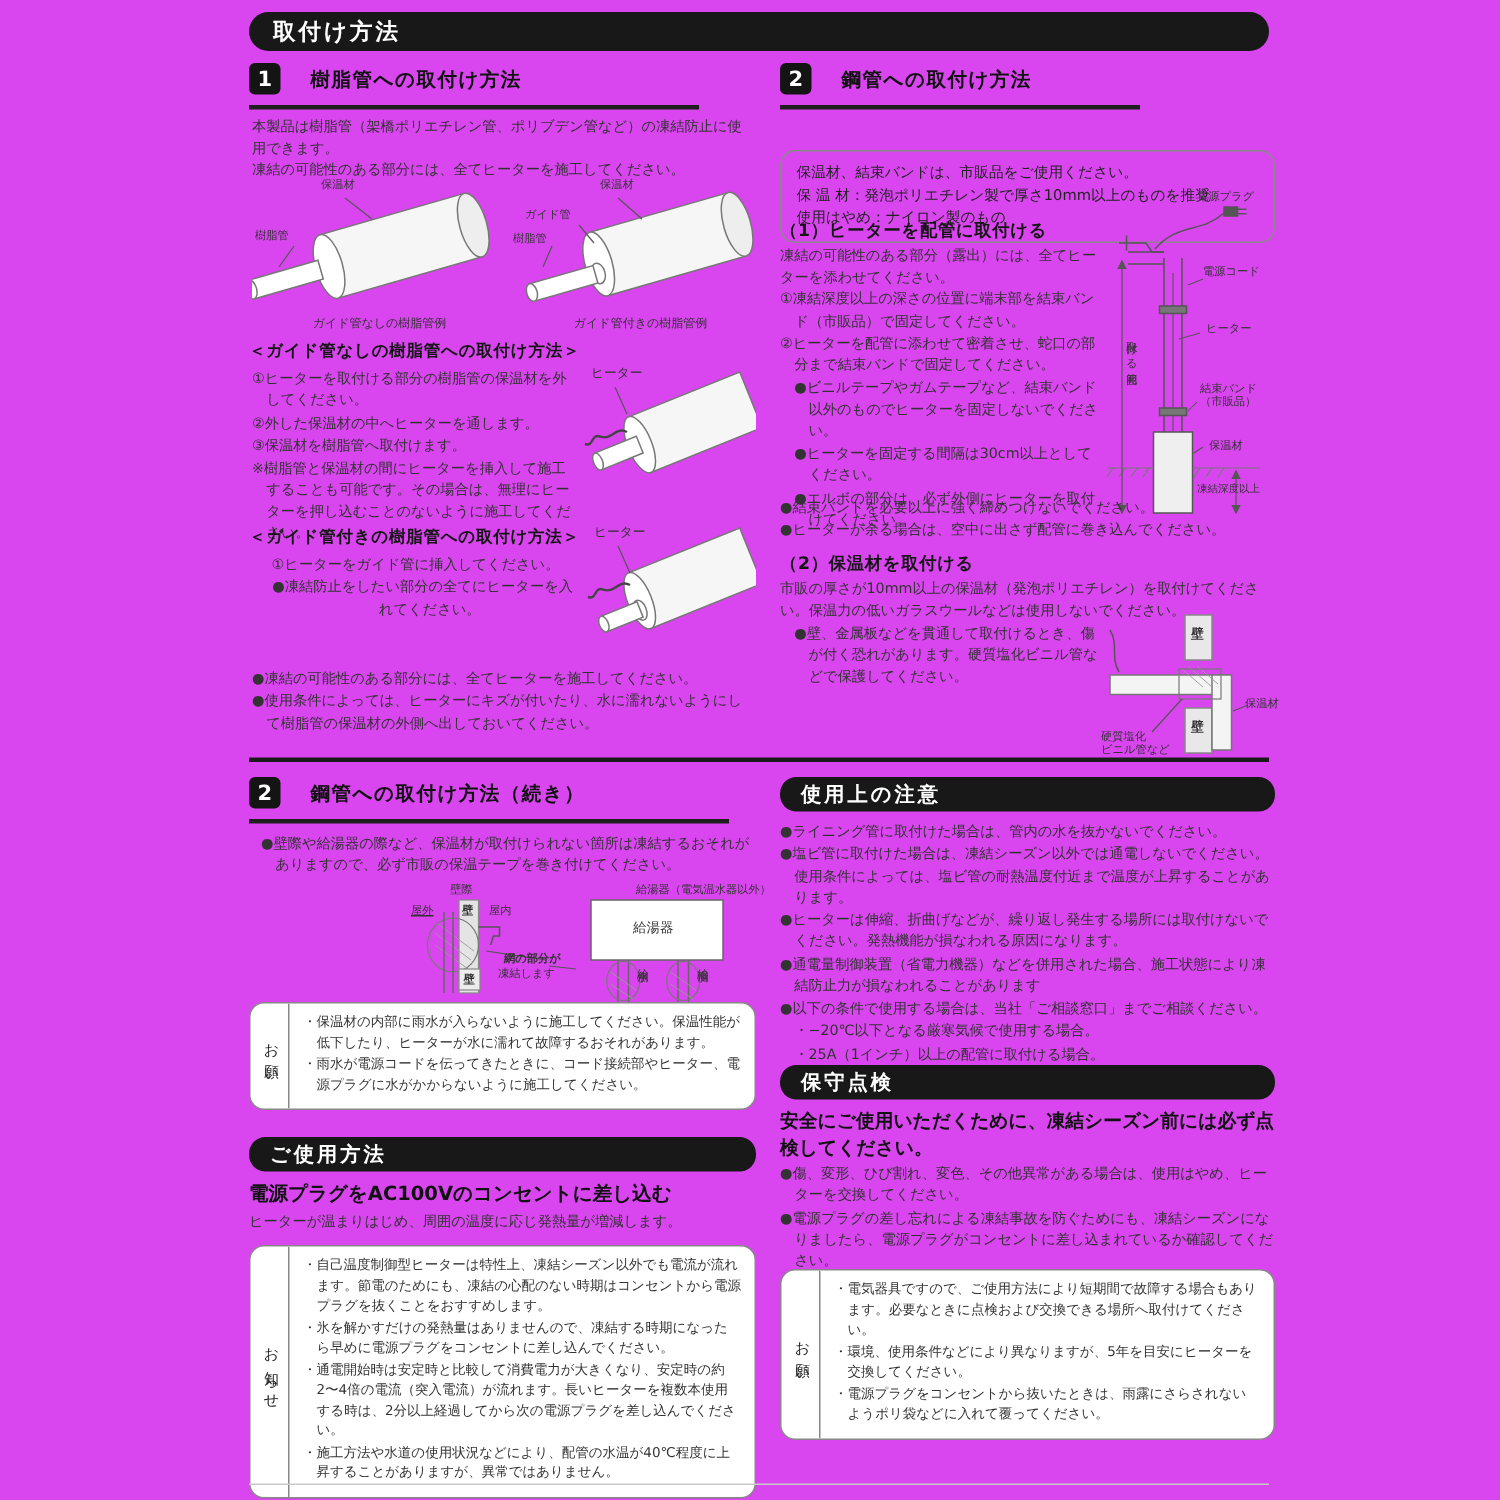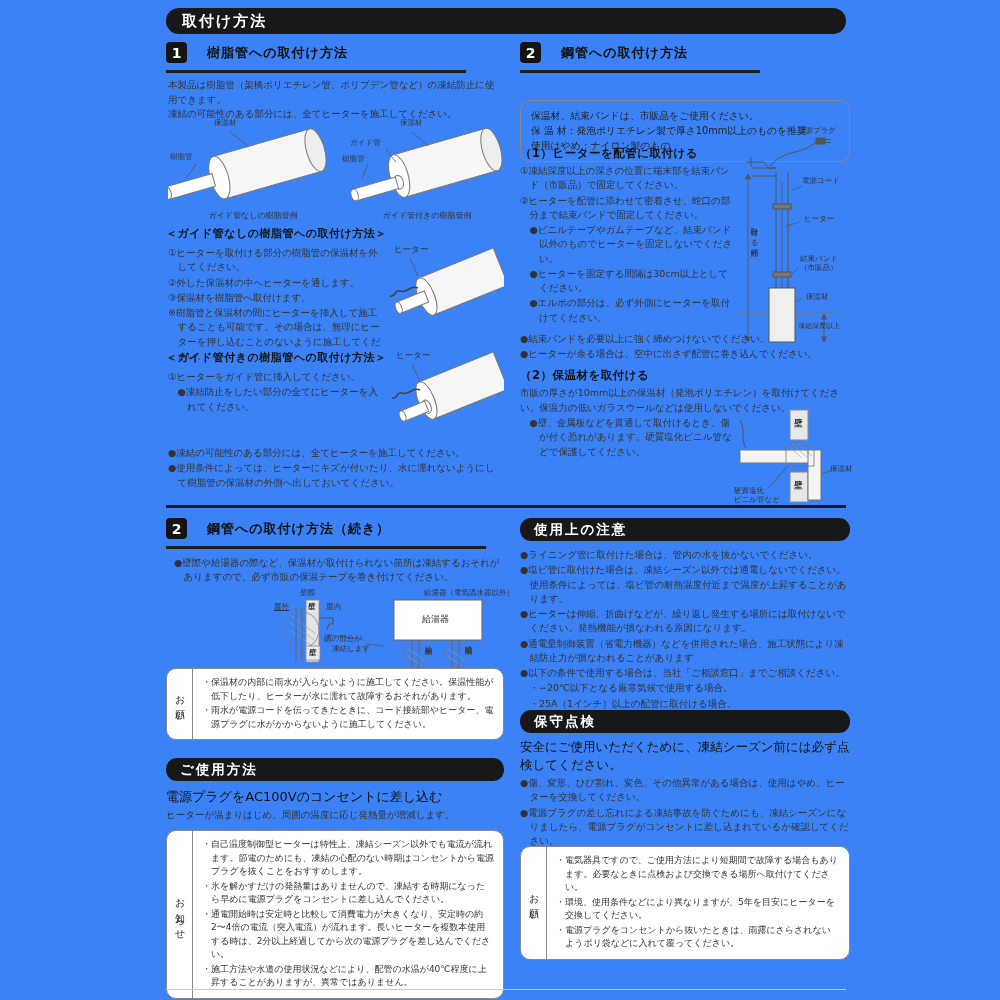--- a/index.html
+++ b/index.html
@@ -1,18 +1,18 @@
 <!DOCTYPE html>
 <html><head>
 <meta charset="utf-8">
 <style>
   * { margin:0; padding:0; box-sizing:border-box; }
   html,body { background:#fff; }
   .page {
-    position:relative; width:1000px; height:1000px; background:#3b82f6;
+    position:relative; width:1000px; height:1000px; background:#d946ef;
     font-family:"DejaVu Sans", sans-serif; color:#2e2e2e; overflow:hidden;
   }
   .topbar {
     position:absolute; left:166px; top:8px; width:680px; height:26px;
     background:#181818; color:#fff; border-radius:13px;
     display:flex; align-items:center; padding-left:16px;
     font-size:15px; font-weight:bold; letter-spacing:2px;
   }
   .col { position:absolute; top:0; }
   .col-left  { left:166px; width:338px; }
@@ -21,21 +21,21 @@
   .sec-head { display:flex; align-items:center; gap:8px; border-bottom:3px solid #1e1e1e; padding-bottom:7px; }
   .sec-badge {
     width:21px; height:21px; background:#141414; color:#fff; border-radius:4px;
     display:flex; align-items:center; justify-content:center; font-size:14px; font-weight:bold; flex:0 0 auto;
   }
   .sec-title { font-size:13px; font-weight:bold; color:#111; letter-spacing:1px;margin-left:12px; }
   .body-txt { font-size:9.5px; line-height:1.55; color:#333; }
   .li { font-size:9.5px; line-height:1.5; color:#333; padding-left:1em; text-indent:-1em; margin-bottom:1px; }
   .li.ind { margin-left:1em; }
   .subhead { font-size:11px; font-weight:bold; color:#151515; letter-spacing:0.5px; }
-  .boldlead { font-size:12.5px; font-weight:normal; color:#111; line-height:1.4; }
+  .boldlead { font-size:12.5px; font-weight:bold; color:#111; line-height:1.4; }
   .minibar {
     background:#181818; color:#fff; border-radius:11px; height:23px;
     display:flex; align-items:center; padding-left:14px; font-size:13.5px; font-weight:bold; letter-spacing:2px;
   }
   .rbox { border:1.3px solid #888; border-radius:10px; display:flex; overflow:hidden; background:#fff; }
   .rbox-label {
     flex:0 0 26px; border-right:1px solid #888; display:flex; align-items:center; justify-content:center;
     writing-mode:vertical-rl; text-orientation:upright; font-size:10px; letter-spacing:3px; color:#222; padding:6px 0;
   }
   .rbox-body { padding:7px 9px; flex:1; }
@@ -121,21 +121,21 @@
           <rect x="8" y="46" width="30" height="12" fill="#fff"></rect>
           <ellipse cx="8" cy="52" rx="3" ry="6" fill="#fff"></ellipse>
         </g>
         <path d="M30,52 C22,48 20,58 12,55 C6,53 8,62 2,60" fill="none" stroke="#444" stroke-width="1.6"></path>
         <line x1="22" y1="22" x2="30" y2="40" stroke="#555" stroke-width="0.8"></line>
       </svg>
       <div class="dlabel" style="top:8px; left:6px; font-size:8.5px;">ヒーター</div>
     </div>
 
     <div class="abs subhead" style="top:350px; left:0;">＜ガイド管付きの樹脂管への取付け方法＞</div>
-    <div class="abs" style="top:370px; left:2px; width:218px;">
+    <div class="abs" style="top:370px; left:2px; width:218px;text-align:center;">
       <div class="li">①ヒーターをガイド管に挿入してください。</div>
       <div class="li ind">●凍結防止をしたい部分の全てにヒーターを入れてください。</div>
     </div>
     <div class="abs" style="top:340px; left:222px; width:116px; height:100px;">
       <svg width="116" height="100" viewBox="0 0 116 100">
         <g transform="rotate(-22 60 55)" stroke="#777" fill="#f6f6f6" stroke-width="1">
           <rect x="38" y="32" width="80" height="40"></rect>
           <ellipse cx="38" cy="52" rx="8" ry="20" fill="#fff"></ellipse>
           <ellipse cx="36" cy="58" rx="4" ry="7" fill="#fff"></ellipse>
           <rect x="10" y="52" width="26" height="11" fill="#fff"></rect>
@@ -187,21 +187,21 @@
             <line x1="141" y1="68" x2="156" y2="78"></line>
           <line x1="181" y1="60" x2="198" y2="72"></line>
             <line x1="181" y1="68" x2="196" y2="78"></line>
         </g>
       </svg>
       <div class="dlabel" style="top:0px; left:34px;">壁際</div>
       <div class="dlabel" style="top:14px; left:8px;text-decoration:underline;">屋外</div>
       <div class="dlabel" style="top:14px; left:42px; font-weight:bold;">壁</div>
       <div class="dlabel" style="top:14px; left:60px;">屋内</div>
       <div class="dlabel" style="top:60px; left:43px; font-weight:bold;">壁</div>
-      <div class="dlabel" style="top:46px; left:58px;">網の部分が</div>
+      <div class="dlabel" style="top:46px; left:70px;font-weight:bold;">網の部分が</div>
       <div class="dlabel" style="top:56px; left:66px;">凍結します</div>
       <div class="dlabel" style="top:0px; left:126px;padding-left:32px;">給湯器（電気温水器以外）</div>
       <div class="dlabel" style="top:26px; left:156px; font-size:9px;">給湯器</div>
       <div class="dlabel v" style="top:52px; left:158px; height:34px;">給水側</div>
       <div class="dlabel v" style="top:52px; left:198px; height:34px;">給湯側</div>
     </div>
 
     <div class="abs rbox" style="top:668px; left:0; width:338px;">
       <div class="rbox-label">お願い</div>
       <div class="rbox-body">
@@ -236,20 +236,21 @@
 
     <div class="abs infobox" style="top:80px; left:0; width:330px;">
       <div>保温材、結束バンドは、市販品をご使用ください。</div>
       <div>保 温 材：発泡ポリエチレン製で厚さ10mm以上のものを推奨</div>
       <div>使用はやめ：ナイロン製のもの</div>
     </div>
 
     <div class="abs subhead" style="top:146px; left:0; font-size:11.5px;">（1）ヒーターを配管に取付ける</div>
     <div class="abs" style="top:164px; left:0; width:330px; height:165px;">
       <div style="width:215px;">
+        <div class="body-txt">凍結の可能性のある部分（露出）には、全てヒーターを添わせてください。</div>
         <div class="li">①凍結深度以上の深さの位置に端末部を結束バンド（市販品）で固定してください。</div>
         <div class="li">②ヒーターを配管に添わせて密着させ、蛇口の部分まで結束バンドで固定してください。</div>
         <div class="li ind">●ビニルテープやガムテープなど、結束バンド以外のものでヒーターを固定しないでください。</div>
         <div class="li ind">●ヒーターを固定する間隔は30cm以上としてください。</div>
         <div class="li ind">●エルボの部分は、必ず外側にヒーターを取付けてください。</div>
       </div>
 
       <div class="abs" style="top:-34px; left:216px; width:114px; height:240px;">
         <svg width="114" height="240" viewBox="0 0 114 240">
           <g stroke="#555" stroke-width="1" fill="none">

